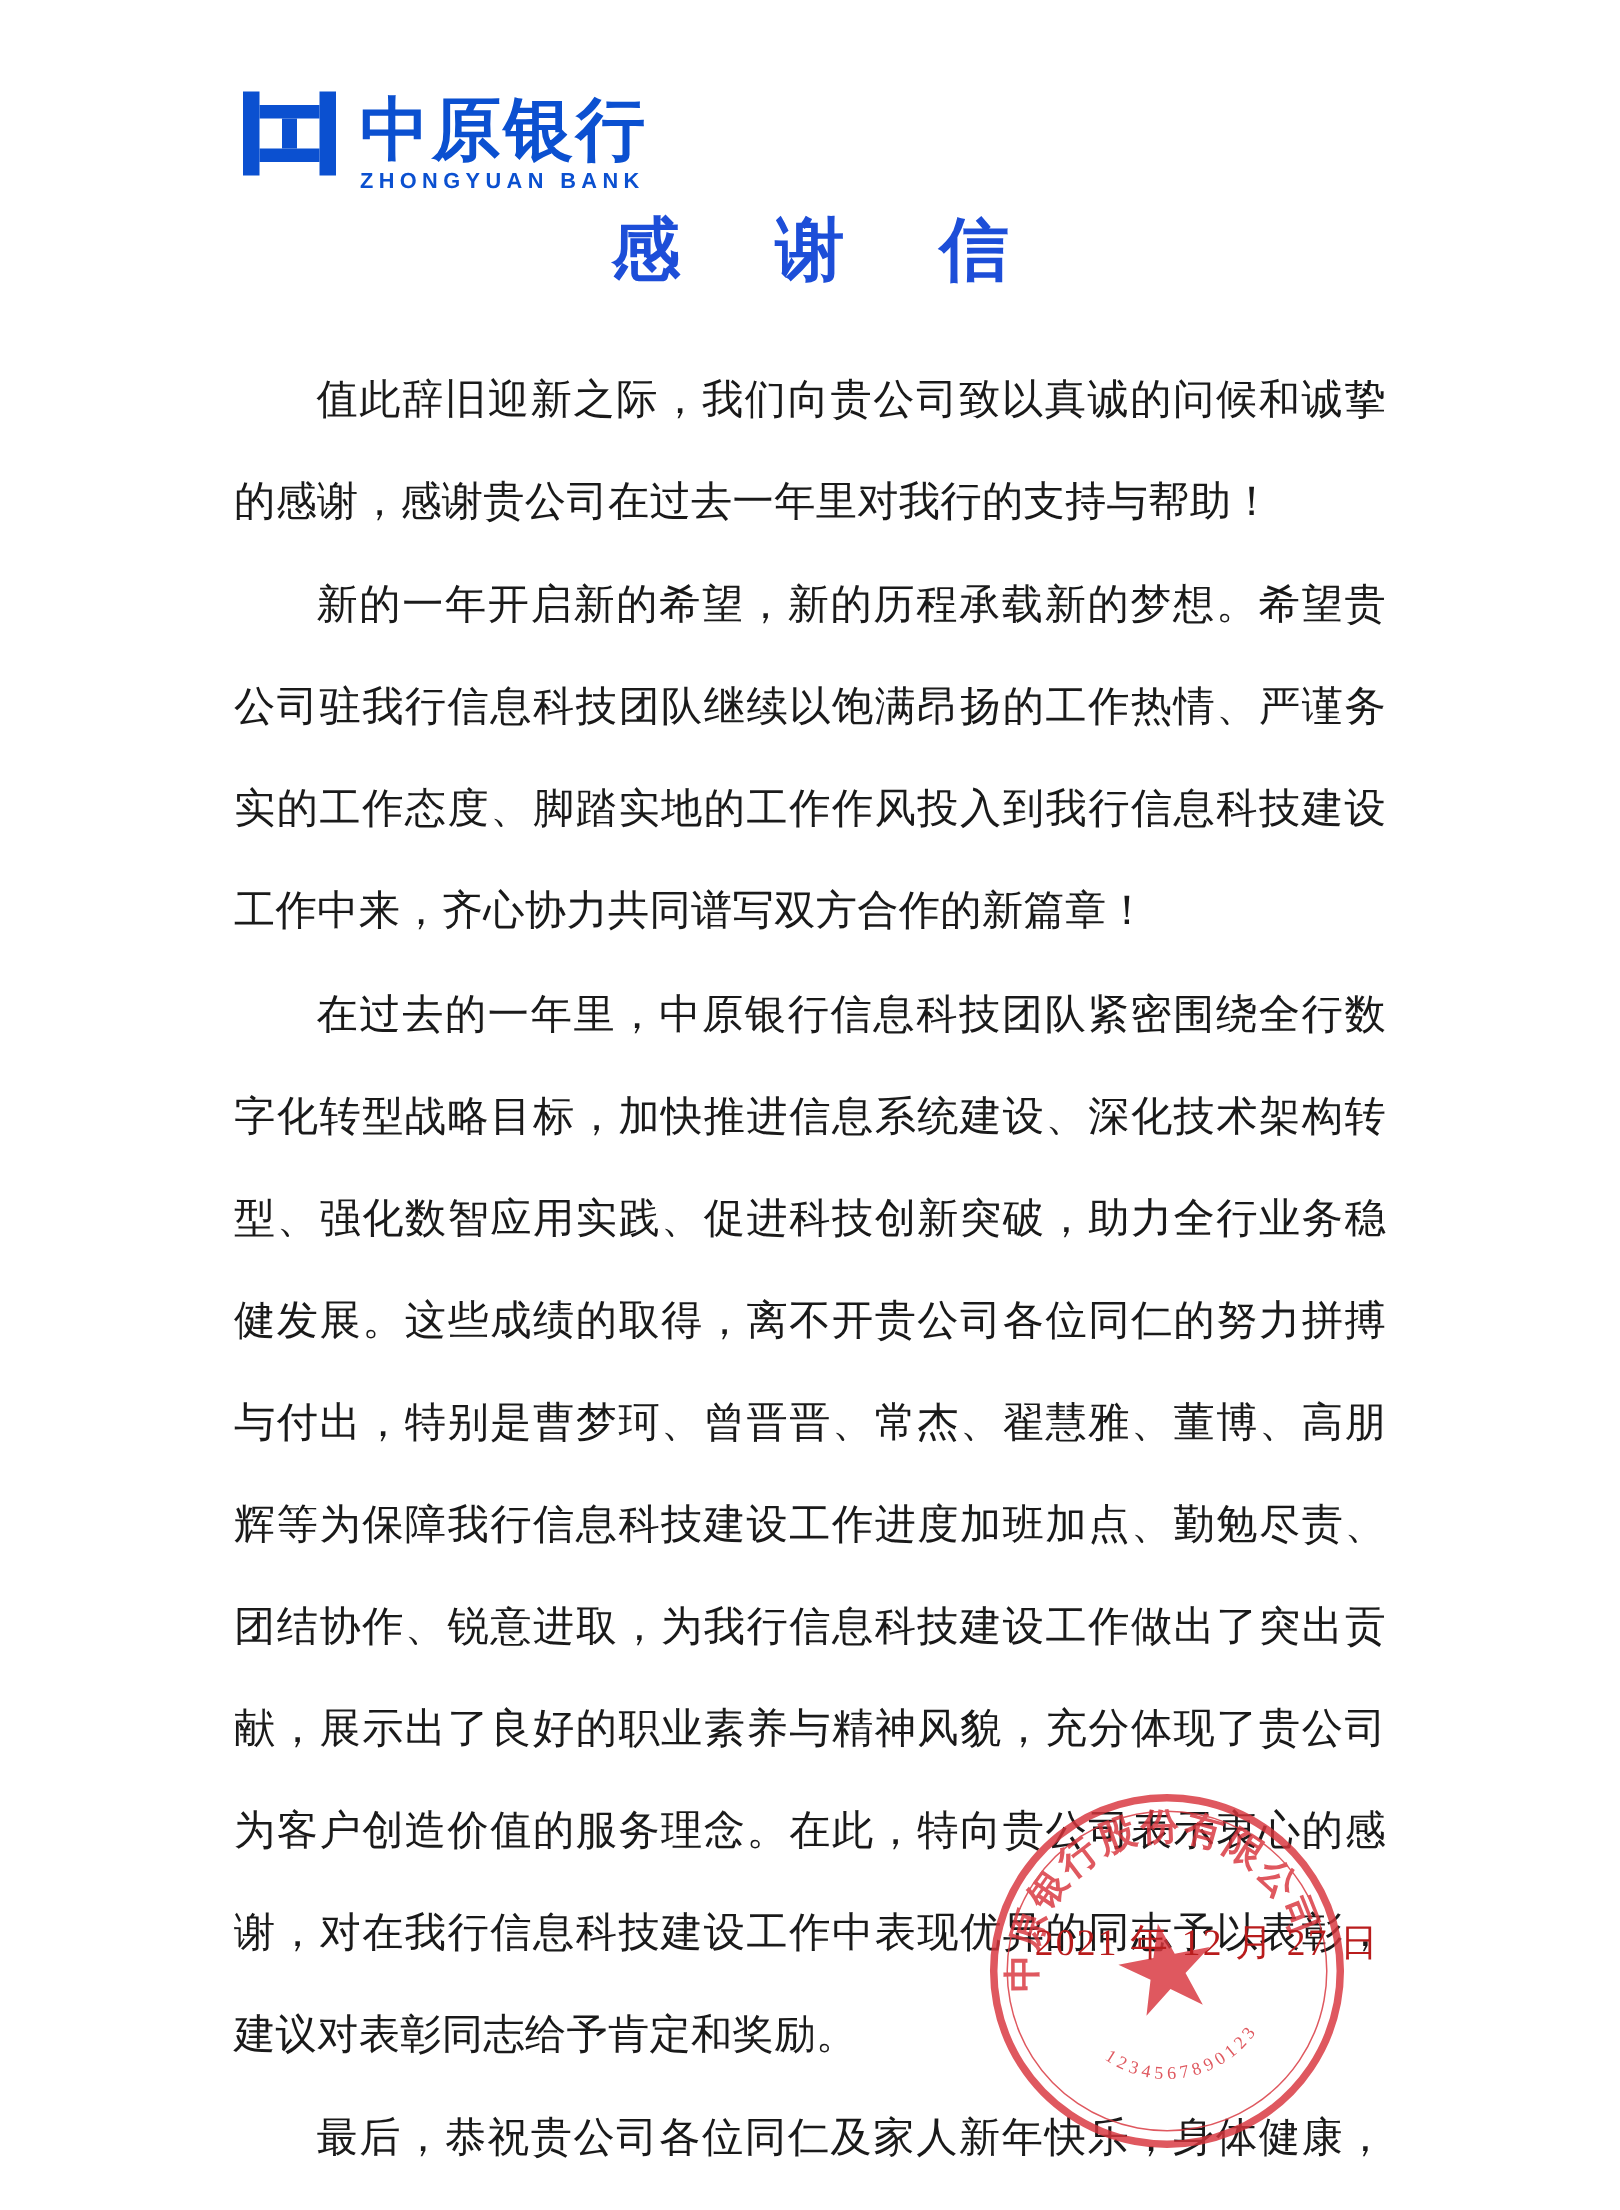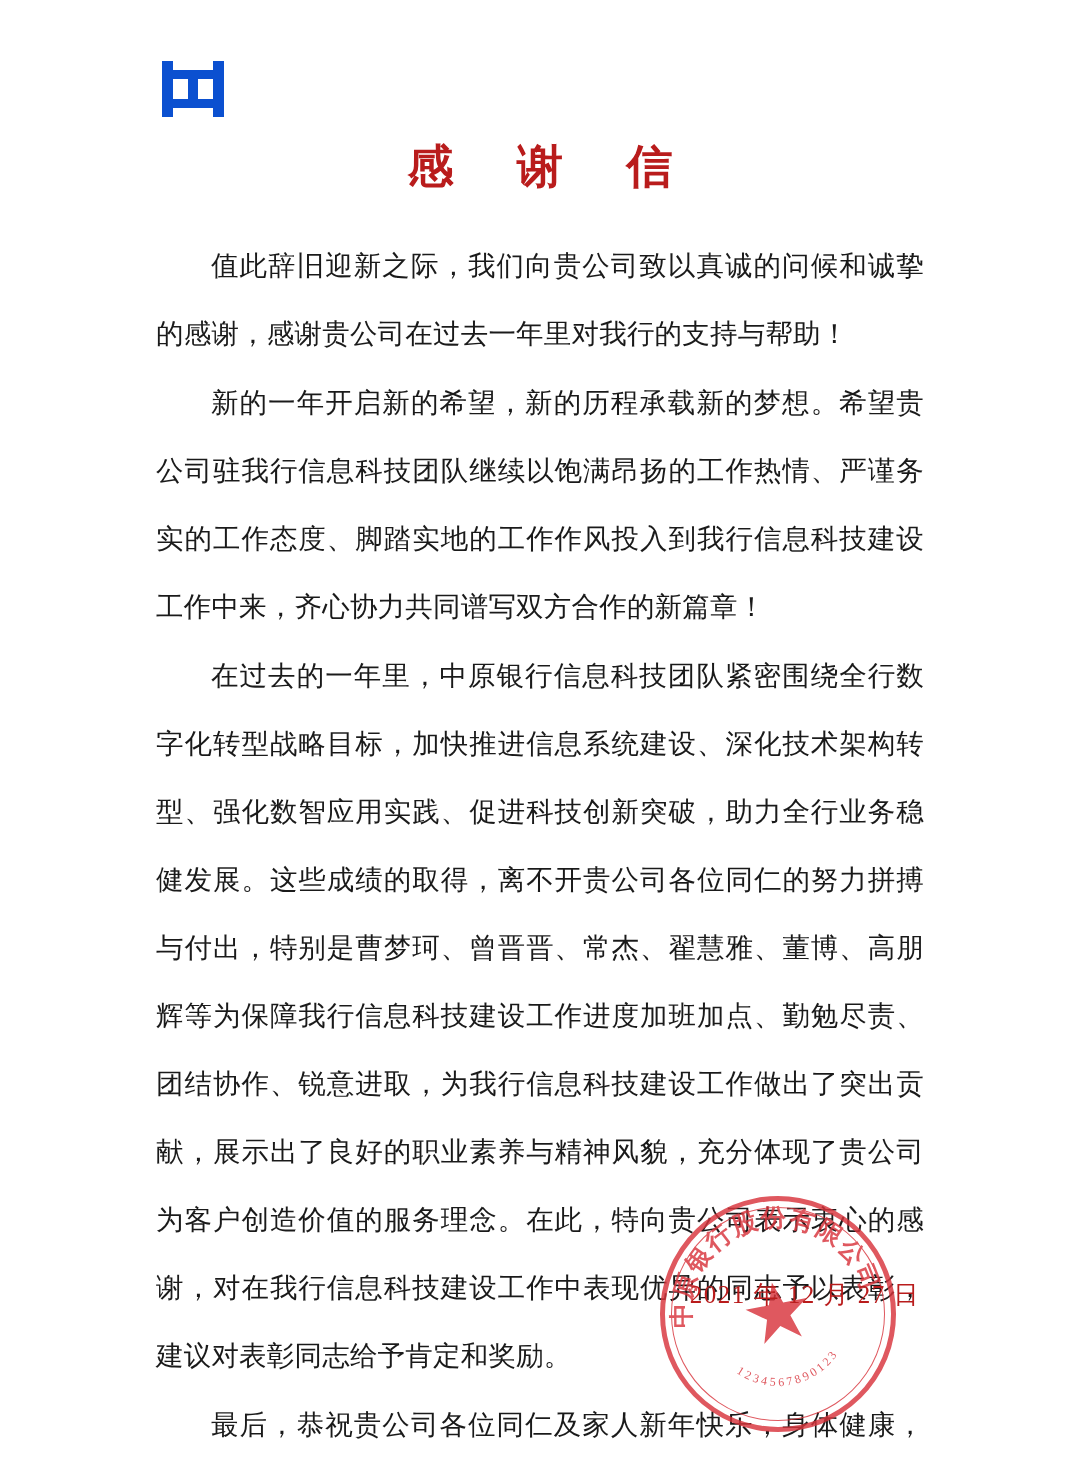--- a/index.html
+++ b/index.html
@@ -62,21 +62,21 @@
     position: absolute;
     left: 0;
     right: 0;
     top: 136px;
     text-align: center;
     font-family: "Liberation Serif", serif;
     font-weight: bold;
     font-size: 46px;
     letter-spacing: 26px;
     padding-left: 26px;
-    color: #b91c1c;
+    color: #1d4ed8;
   }
 
   
   .body-wrap {
     position: absolute;
     left: 156px;
     top: 232px;
     width: 768px;
   }
   .salutation {
@@ -168,20 +168,24 @@
     <div class="logo-mark">
       <svg width="66" height="62" viewBox="0 0 66 62" aria-hidden="true">
         <g fill="#0b50d0">
           <rect x="2" y="3" width="11" height="56"></rect>
           <rect x="53" y="3" width="11" height="56"></rect>
           <rect x="13" y="12" width="40" height="9"></rect>
           <rect x="13" y="41" width="40" height="9"></rect>
           <rect x="28" y="21" width="10" height="20"></rect>
         </g>
       </svg>
+    </div>
+    <div class="logo-text">
+      <div class="logo-cn">中原银行</div>
+      <div class="logo-en">ZHONGYUAN BANK</div>
     </div>
   </div>
 
   <div class="doc-title">感 谢 信</div>
 
   <div class="body-wrap">
     <p class="para">值此辞旧迎新之际，我们向贵公司致以真诚的问候和诚挚的感谢，感谢贵公司在过去一年里对我行的支持与帮助！</p>
     <p class="para">新的一年开启新的希望，新的历程承载新的梦想。希望贵公司驻我行信息科技团队继续以饱满昂扬的工作热情、严谨务实的工作态度、脚踏实地的工作作风投入到我行信息科技建设工作中来，齐心协力共同谱写双方合作的新篇章！</p>
     <p class="para">在过去的一年里，中原银行信息科技团队紧密围绕全行数字化转型战略目标，加快推进信息系统建设、深化技术架构转型、强化数智应用实践、促进科技创新突破，助力全行业务稳健发展。这些成绩的取得，离不开贵公司各位同仁的努力拼搏与付出，特别是曹梦珂、曾晋晋、常杰、翟慧雅、董博、高朋辉等为保障我行信息科技建设工作进度加班加点、勤勉尽责、团结协作、锐意进取，为我行信息科技建设工作做出了突出贡献，展示出了良好的职业素养与精神风貌，充分体现了贵公司为客户创造价值的服务理念。在此，特向贵公司表示衷心的感谢，对在我行信息科技建设工作中表现优异的同志予以表彰，建议对表彰同志给予肯定和奖励。</p>
     <p class="para">最后，恭祝贵公司各位同仁及家人新年快乐，身体健康，万事如意！</p>

